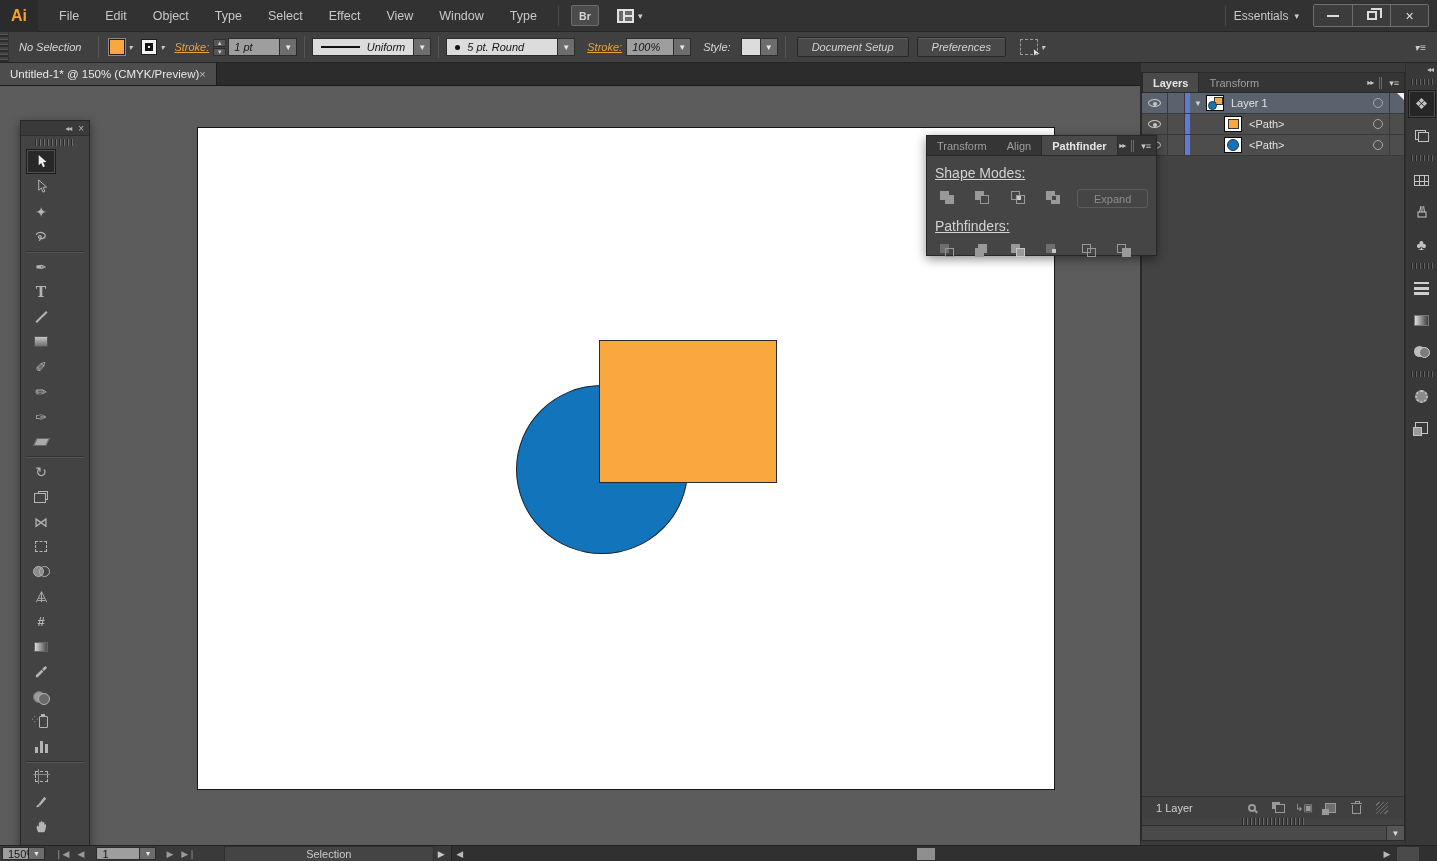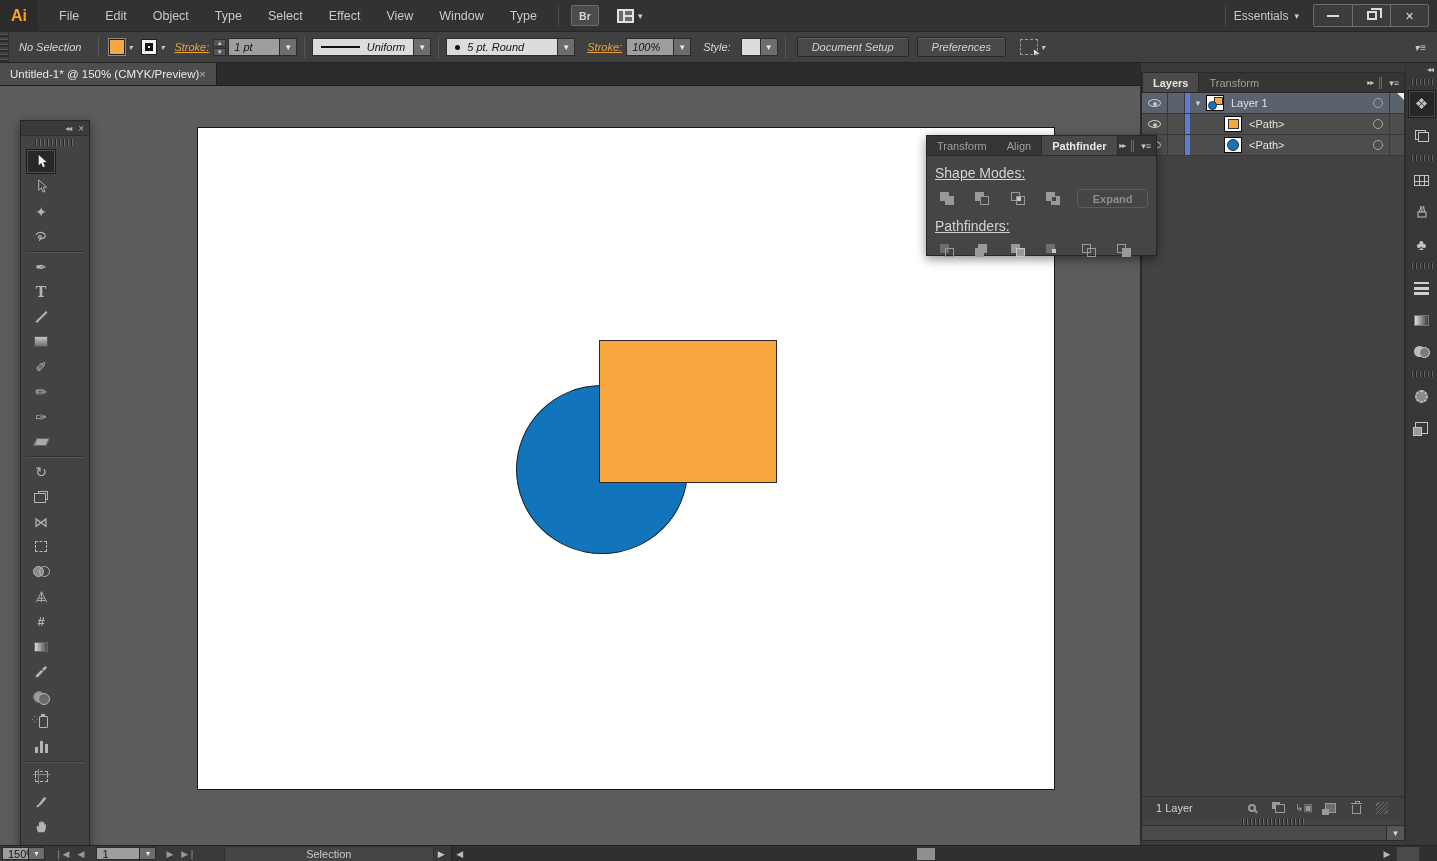--- a/index.html
+++ b/index.html
@@ -117,21 +117,21 @@
   .bars-ic { display:flex; align-items:flex-end; gap:2px; height:13px; }
   .bars-ic i { width:3px; background:#b4b4b4; display:block; }
   .artb-ic { width:13px; height:11px; border:1px dashed #b4b4b4; position:relative; }
   .artb-ic::before { content:''; position:absolute; left:-3px; top:2px; right:-3px; height:1px; background:#8a8a8a; }
   .artb-ic::after { content:''; position:absolute; top:-3px; left:2px; bottom:-3px; width:1px; background:#8a8a8a; }
 
   
   .pfpanel { left:926px; top:135px; width:231px; height:121px; z-index:30; }
   .pf-body { padding:6px 8px; }
   .pf-sect { color:#d2d2d2; font-size:14px; margin:3px 0 8px 0;text-decoration:underline; }
-  .pf-row { display:flex; align-items:flex-end; margin-bottom:10px;font-weight:bold; }
+  .pf-row { display:flex; align-items:flex-start; margin-bottom:10px; }
   .pfb { width:26px; height:18px; display:flex; align-items:center; justify-content:center; margin-right:10px; }
   .pf-ic { width:16px; height:14px; position:relative; display:inline-block; }
   .pf-ic i { position:absolute; width:9px; height:9px; border:1px solid #999; }
   .pf-ic .b1 { left:0; top:0; } .pf-ic .b2 { left:5px; top:4px; }
   .pf-ic i.f { background:#999; }
   .pf-ic i.d { background:#6e6e6e; border-color:#6e6e6e; }
   .pf-ic .c { width:4px; height:4px; left:6px; top:5px; border:none; }
   .pf-ic .c.f { background:#c9c9c9; } .pf-ic .c.h { background:#454545; }
   .expand-btn { margin-left:auto; width:72px; height:19px; border:1px solid #5c5c5c; border-radius:3px; color:#8d8d8d;
                 display:flex; align-items:center; justify-content:center; font-size:11px; }

